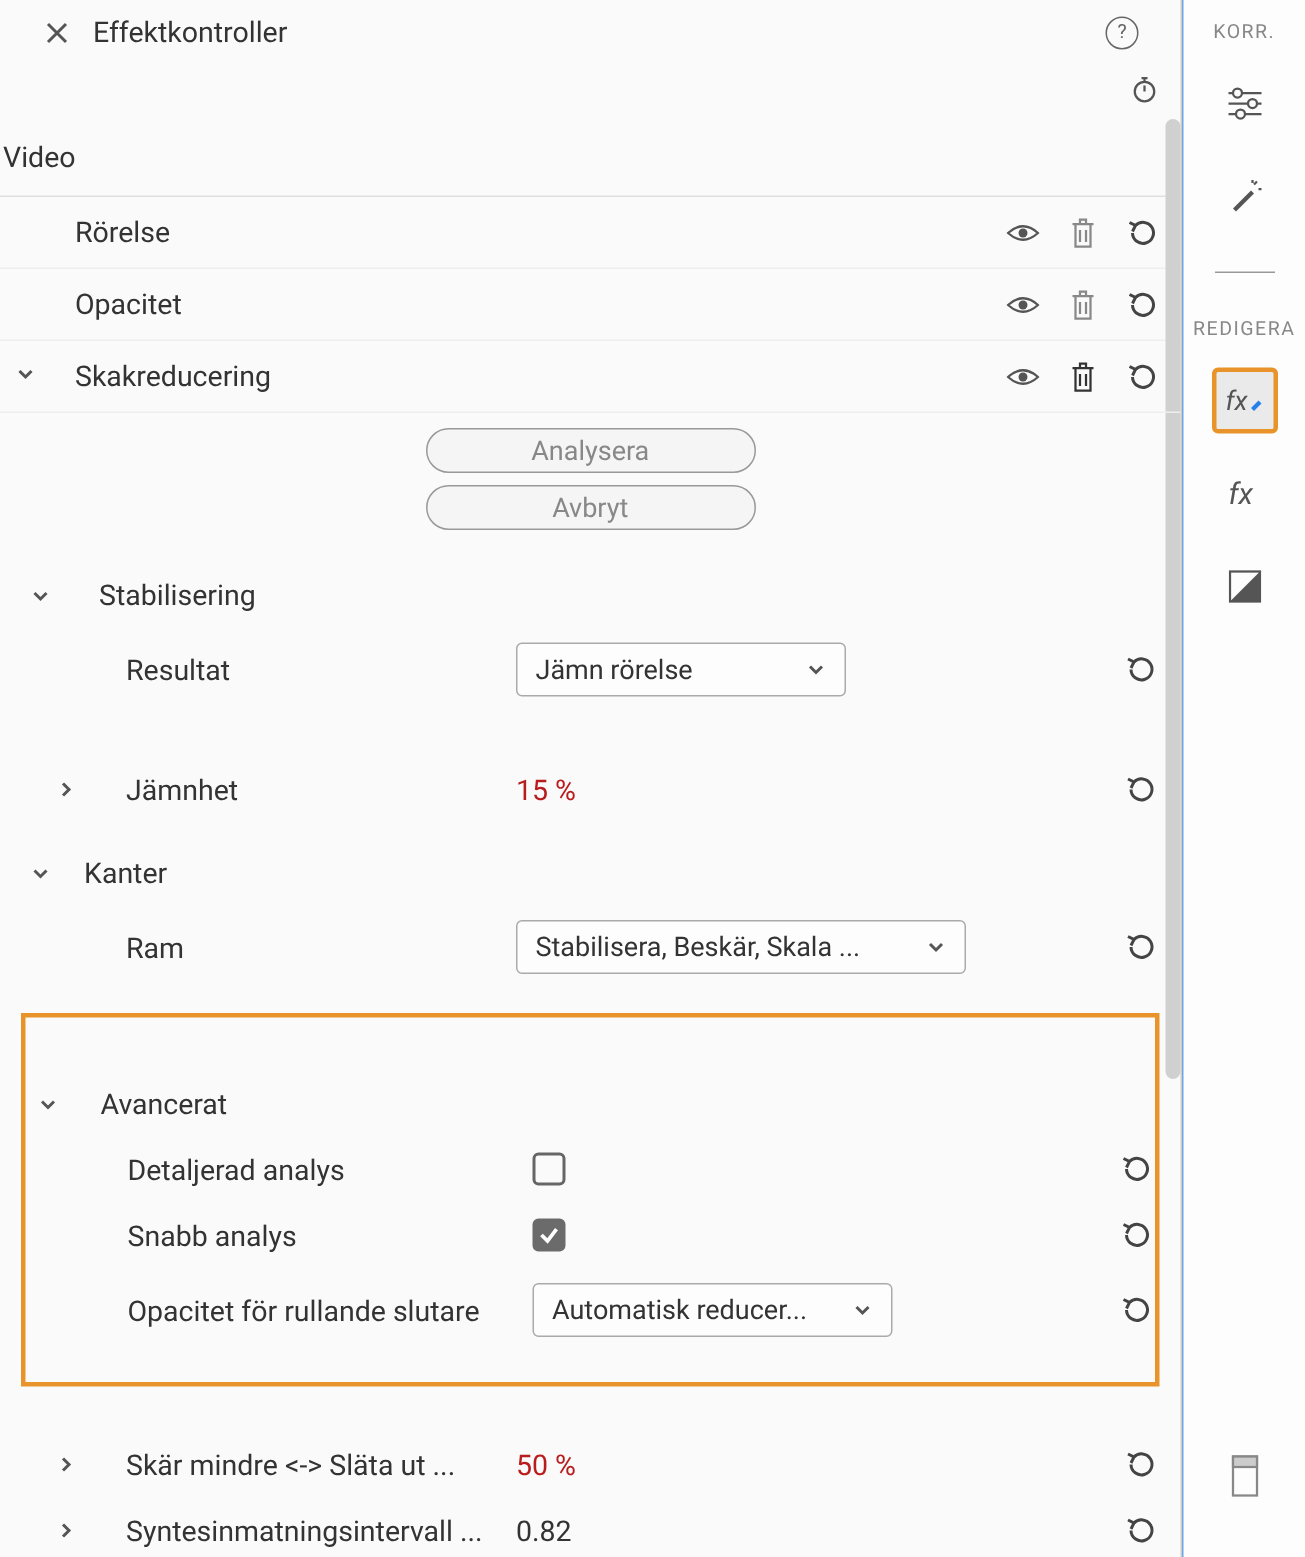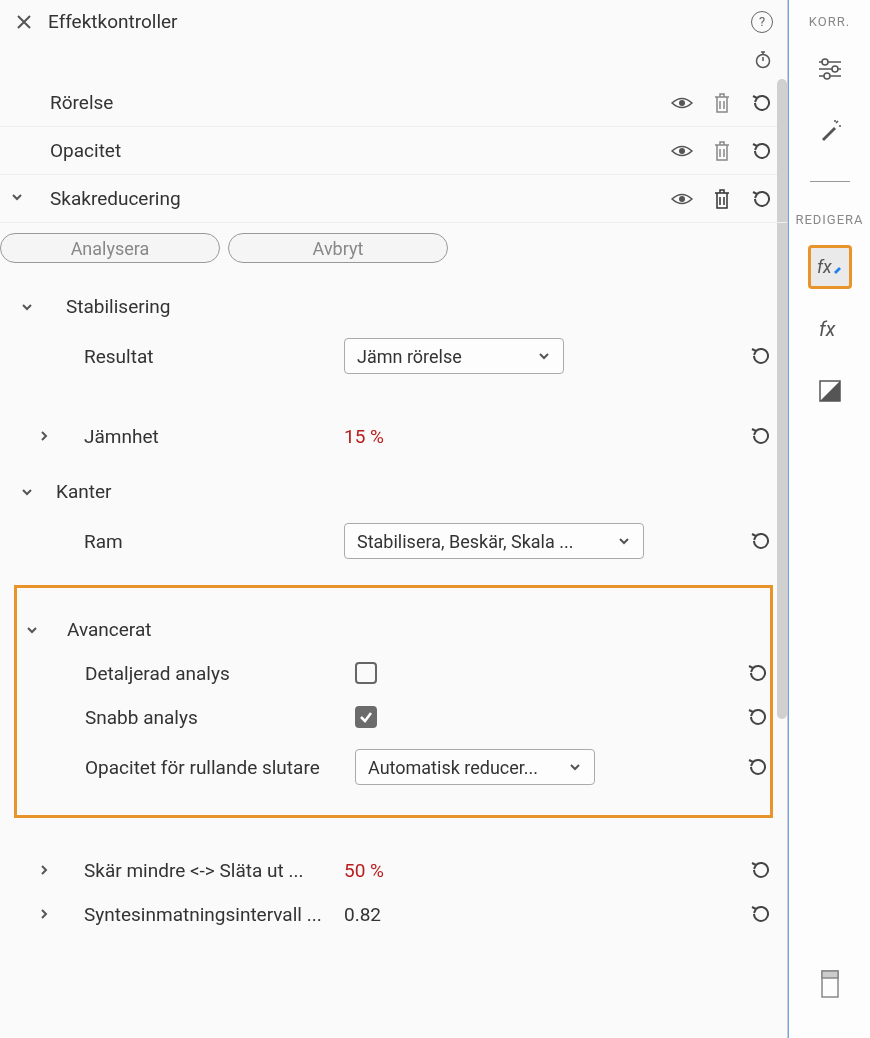--- a/index.html
+++ b/index.html
@@ -1,40 +1,40 @@
 <!DOCTYPE html>
 <html><head>
 <meta charset="utf-8">
 <style>
   * { box-sizing: border-box; margin: 0; padding: 0; font-family: -apple-system, BlinkMacSystemFont, "Segoe UI", Roboto, sans-serif; }
   body { background: #fafafa; width: 870px; height: 1038px; display: flex; overflow: hidden; }
   
   .main { flex: 1; display: flex; flex-direction: column; border-right: 1px solid #ccc; }
-  .header { display: flex; align-items: center; padding: 10px 14px; }
+  .header { display: flex; align-items: center; padding: 10px 28px; }
   .header .close { width: 20px; height: 20px; display: flex; align-items: center; justify-content: center; cursor: pointer; }
   .header .title { font-size: 19px; color: #333; margin-left: 14px; flex: 1; }
   .header .help { width: 22px; height: 22px; border: 1.5px solid #666; border-radius: 50%; display: flex; align-items: center; justify-content: center; font-size: 13px; color: #666; cursor: pointer; }
   
   .stopwatch-bar { display: flex; justify-content: flex-end; padding: 6px 14px 10px; }
   .stopwatch { width: 20px; height: 20px; }
   
   .content { flex: 1; overflow-y: auto; padding: 0 0 20px 0; position: relative; }
   .scrollbar { position: absolute; right: 0; top: 0; width: 10px; height: 640px; background: #d0d0d0; border-radius: 5px; }
   
   .section-header { padding: 14px 0 14px 2px; font-size: 19px; color: #333; border-bottom: 1px solid #e0e0e0; }
   
   .effect-row { display: flex; align-items: center; padding: 12px 14px 12px 50px; border-bottom: 1px solid #eee; font-size: 19px; color: #333; }
   .effect-row .chev { position: absolute; left: 10px; width: 18px; height: 18px; }
   .effect-row .label { flex: 1; }
   .effect-row .icons { display: flex; gap: 18px; align-items: center; }
   .effect-row .icon { width: 22px; height: 22px; display: flex; align-items: center; justify-content: center; cursor: pointer; }
   
   .effect-row.expanded { position: relative; }
   
-  .btn-row { display: flex; flex-direction: row; align-items: center; gap: 8px; padding: 10px 0 16px 0; }
+  .btn-row { display: flex; flex-direction: column; align-items: center; gap: 8px; padding: 10px 0 16px 0; }
   .oval-btn { width: 220px; height: 30px; border: 1px solid #999; border-radius: 15px; background: #f5f5f5; color: #888; font-size: 18px; display: flex; align-items: center; justify-content: center; cursor: pointer; }
   
   .param-group { padding: 6px 0; }
   .param-header { display: flex; align-items: center; padding: 10px 14px 10px 20px; font-size: 19px; color: #333; position: relative; }
   .param-header .chev-group { width: 18px; margin-right: 28px; display: flex; align-items: center; }
   .param-header .group-label { flex: 1; }
   
   .param-row { display: flex; align-items: center; padding: 10px 14px 10px 84px; font-size: 19px; color: #333; position: relative; }
   .param-row.with-chev { padding-left: 84px; }
   .param-row .chev-sub { position: absolute; left: 38px; width: 16px; }
@@ -49,21 +49,21 @@
   .dropdown .dd-chev { margin-left: 10px; }
   
   .val-link { color: #b91c1c; font-size: 19px; cursor: text; }
   .val-static { color: #333; font-size: 19px; }
   
   .checkbox { width: 22px; height: 22px; border: 2px solid #666; border-radius: 4px; display: flex; align-items: center; justify-content: center; cursor: pointer; }
   .checkbox.checked { background: #6b6b6b; border-color: #6b6b6b; }
   .checkbox.checked svg { display: block; }
   .checkbox svg { display: none; }
   
-  .highlight-box { border: 3px solid #e8942b; margin: 10px 14px 10px 14px; padding: 20px 0 20px 0; }
+  .highlight-box { border: 3px solid #e8942b; margin: 10px 14px 10px 14px; padding: 36px 0 20px 0; }
   .highlight-box .param-header { padding-left: 8px; }
   .highlight-box .param-header .chev-group { margin-right: 24px; }
   .highlight-box .param-row { padding-left: 68px; padding-right: 0; }
   .highlight-box .param-row .plabel { width: 270px; }
   .highlight-box .param-row .control { width: 240px; }
   .highlight-box .dropdown { width: 240px; }
   
   
   .sidebar { width: 82px; background: #fdfdfd; padding: 14px 0; display: flex; flex-direction: column; align-items: center; border-left: 1px solid #6aa8e8; }
   .sidebar .cat { font-size: 13px; color: #888; letter-spacing: 1px; margin-bottom: 18px; }
@@ -95,20 +95,21 @@
           <path d="M10 12 L10 8" stroke="#555" stroke-width="1.5"></path>
           <path d="M8 3 L12 3" stroke="#555" stroke-width="1.5"></path>
           <path d="M10 3 L10 5.5" stroke="#555" stroke-width="1.5"></path>
         </svg>
     </div>
   </div>
 
   <div class="content">
     <div class="scrollbar"></div>
 
+    <div class="section-header">Video</div>
 
     <div class="effect-row">
       <div class="label">Rörelse</div>
       <div class="icons">
         <div class="icon">
             <svg width="22" height="14" viewBox="0 0 22 14">
               <path d="M1 7 Q11 -2 21 7 Q11 16 1 7 Z" stroke="#555" stroke-width="1.5" fill="none"></path>
               <circle cx="11" cy="7" r="3" fill="#555"></circle>
             </svg>
           </div>

